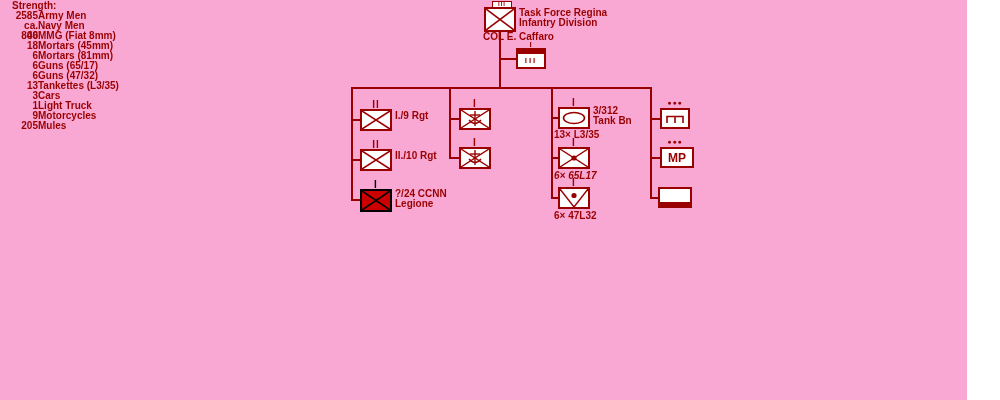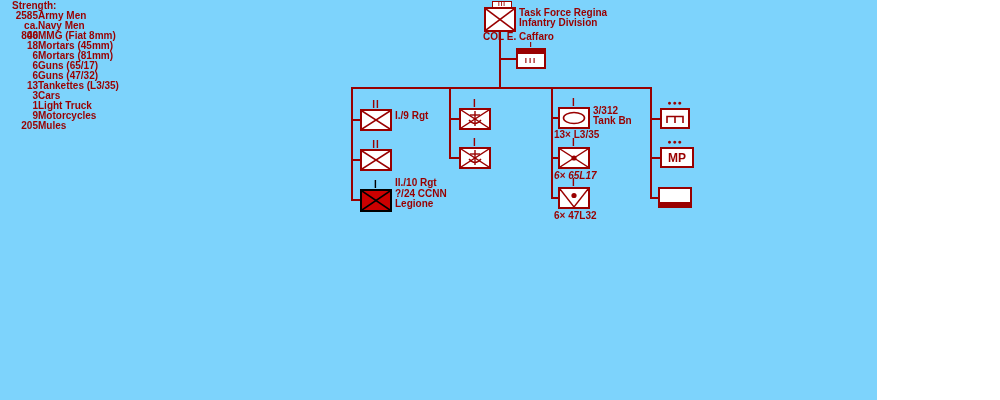--- a/index.html
+++ b/index.html
@@ -2,21 +2,21 @@
 <html><head>
 <meta charset="utf-8">
 <style>
   :root{
     --red:#990000;
     --ccnn-fill:#CC0000;
     --black:#000000;
   }
   html,body{margin:0;padding:0;background:#fff;}
   .canvas{
-    position:relative;width:877px;height:400px;background:#7dd3fc;overflow:hidden;
+    position:relative;width:967px;height:400px;background:#f9a8d4;overflow:hidden;
     font-family:"Liberation Sans",sans-serif;font-weight:bold;color:var(--red);
   }
   
   .line{position:absolute;background:var(--red);}
   
   .ubox{position:absolute;border:2px solid var(--red);background:#fff;box-sizing:border-box;}
   .ubox svg{display:block;width:100%;height:100%;}
   .ubox.ccnn{border-color:var(--black);background:var(--ccnn-fill);}
   
   .band-top{position:absolute;top:0;left:0;right:0;height:4px;background:var(--red);}
@@ -148,21 +148,21 @@
   </div>
   <div class="lbl" style="left:395px;top:111px;">I./9 Rgt</div>
 
   <div class="ech" style="left:360px;top:141px;width:32px;">II</div>
   <div class="ubox" style="left:360px;top:149px;width:32px;height:22px;">
     <svg viewBox="0 0 28 18" preserveAspectRatio="none">
       <line x1="0" y1="0" x2="28" y2="18" stroke="#990000" stroke-width="1.6"></line>
       <line x1="28" y1="0" x2="0" y2="18" stroke="#990000" stroke-width="1.6"></line>
     </svg>
   </div>
-  <div class="lbl" style="left:395px;top:151px;margin-top:27px;">II./10 Rgt</div>
+  <div class="lbl" style="left:395px;top:151px;">II./10 Rgt</div>
 
   <div class="ech black" style="left:360px;top:181px;width:32px;">I</div>
   <div class="ubox ccnn" style="left:360px;top:189px;width:32px;height:23px;">
     <svg viewBox="0 0 28 19" preserveAspectRatio="none">
       <line x1="0" y1="0" x2="28" y2="19" stroke="#000000" stroke-width="1.6"></line>
       <line x1="28" y1="0" x2="0" y2="19" stroke="#000000" stroke-width="1.6"></line>
     </svg>
   </div>
   <div class="lbl" style="left:395px;top:189px;">?/24 CCNN</div>
   <div class="lbl" style="left:395px;top:199px;">Legione</div>

